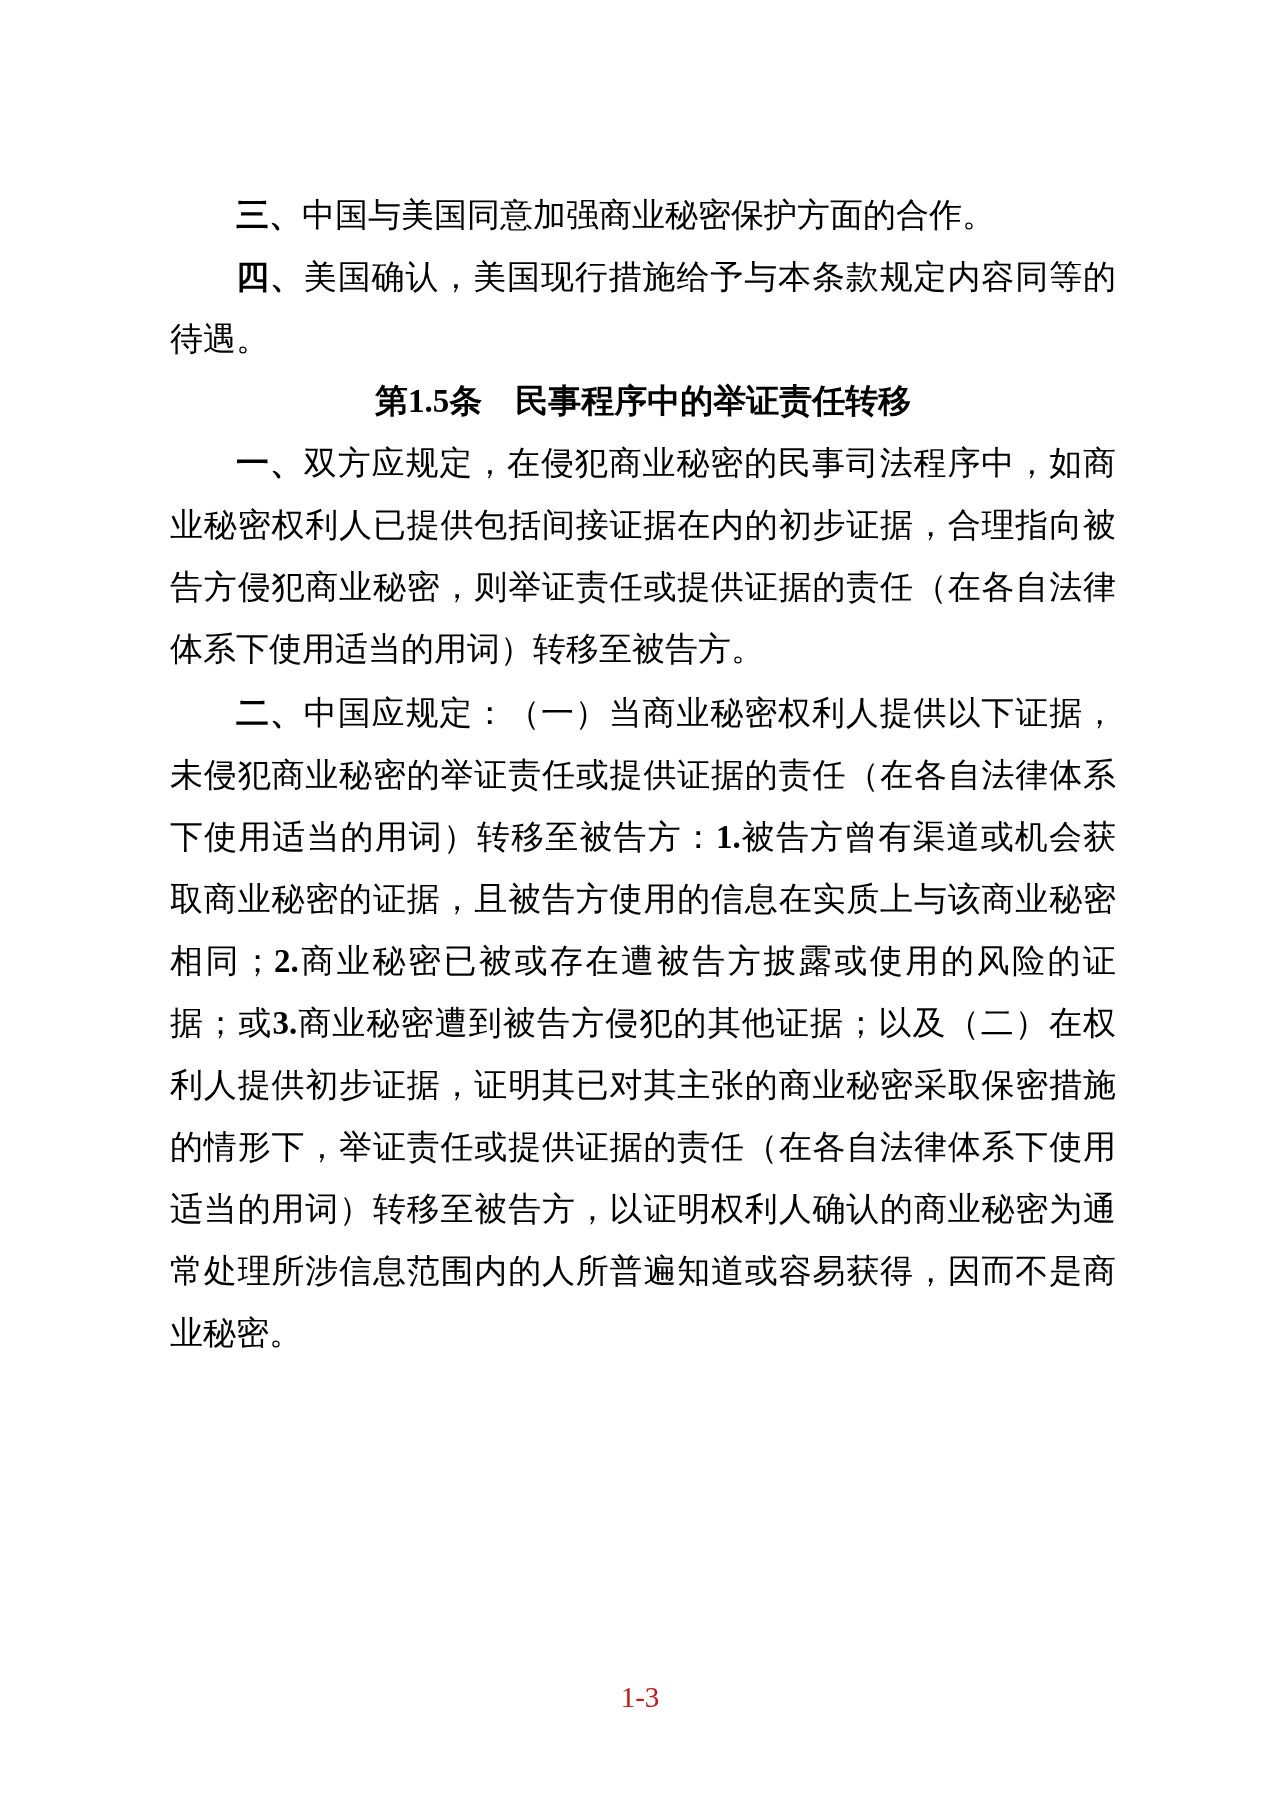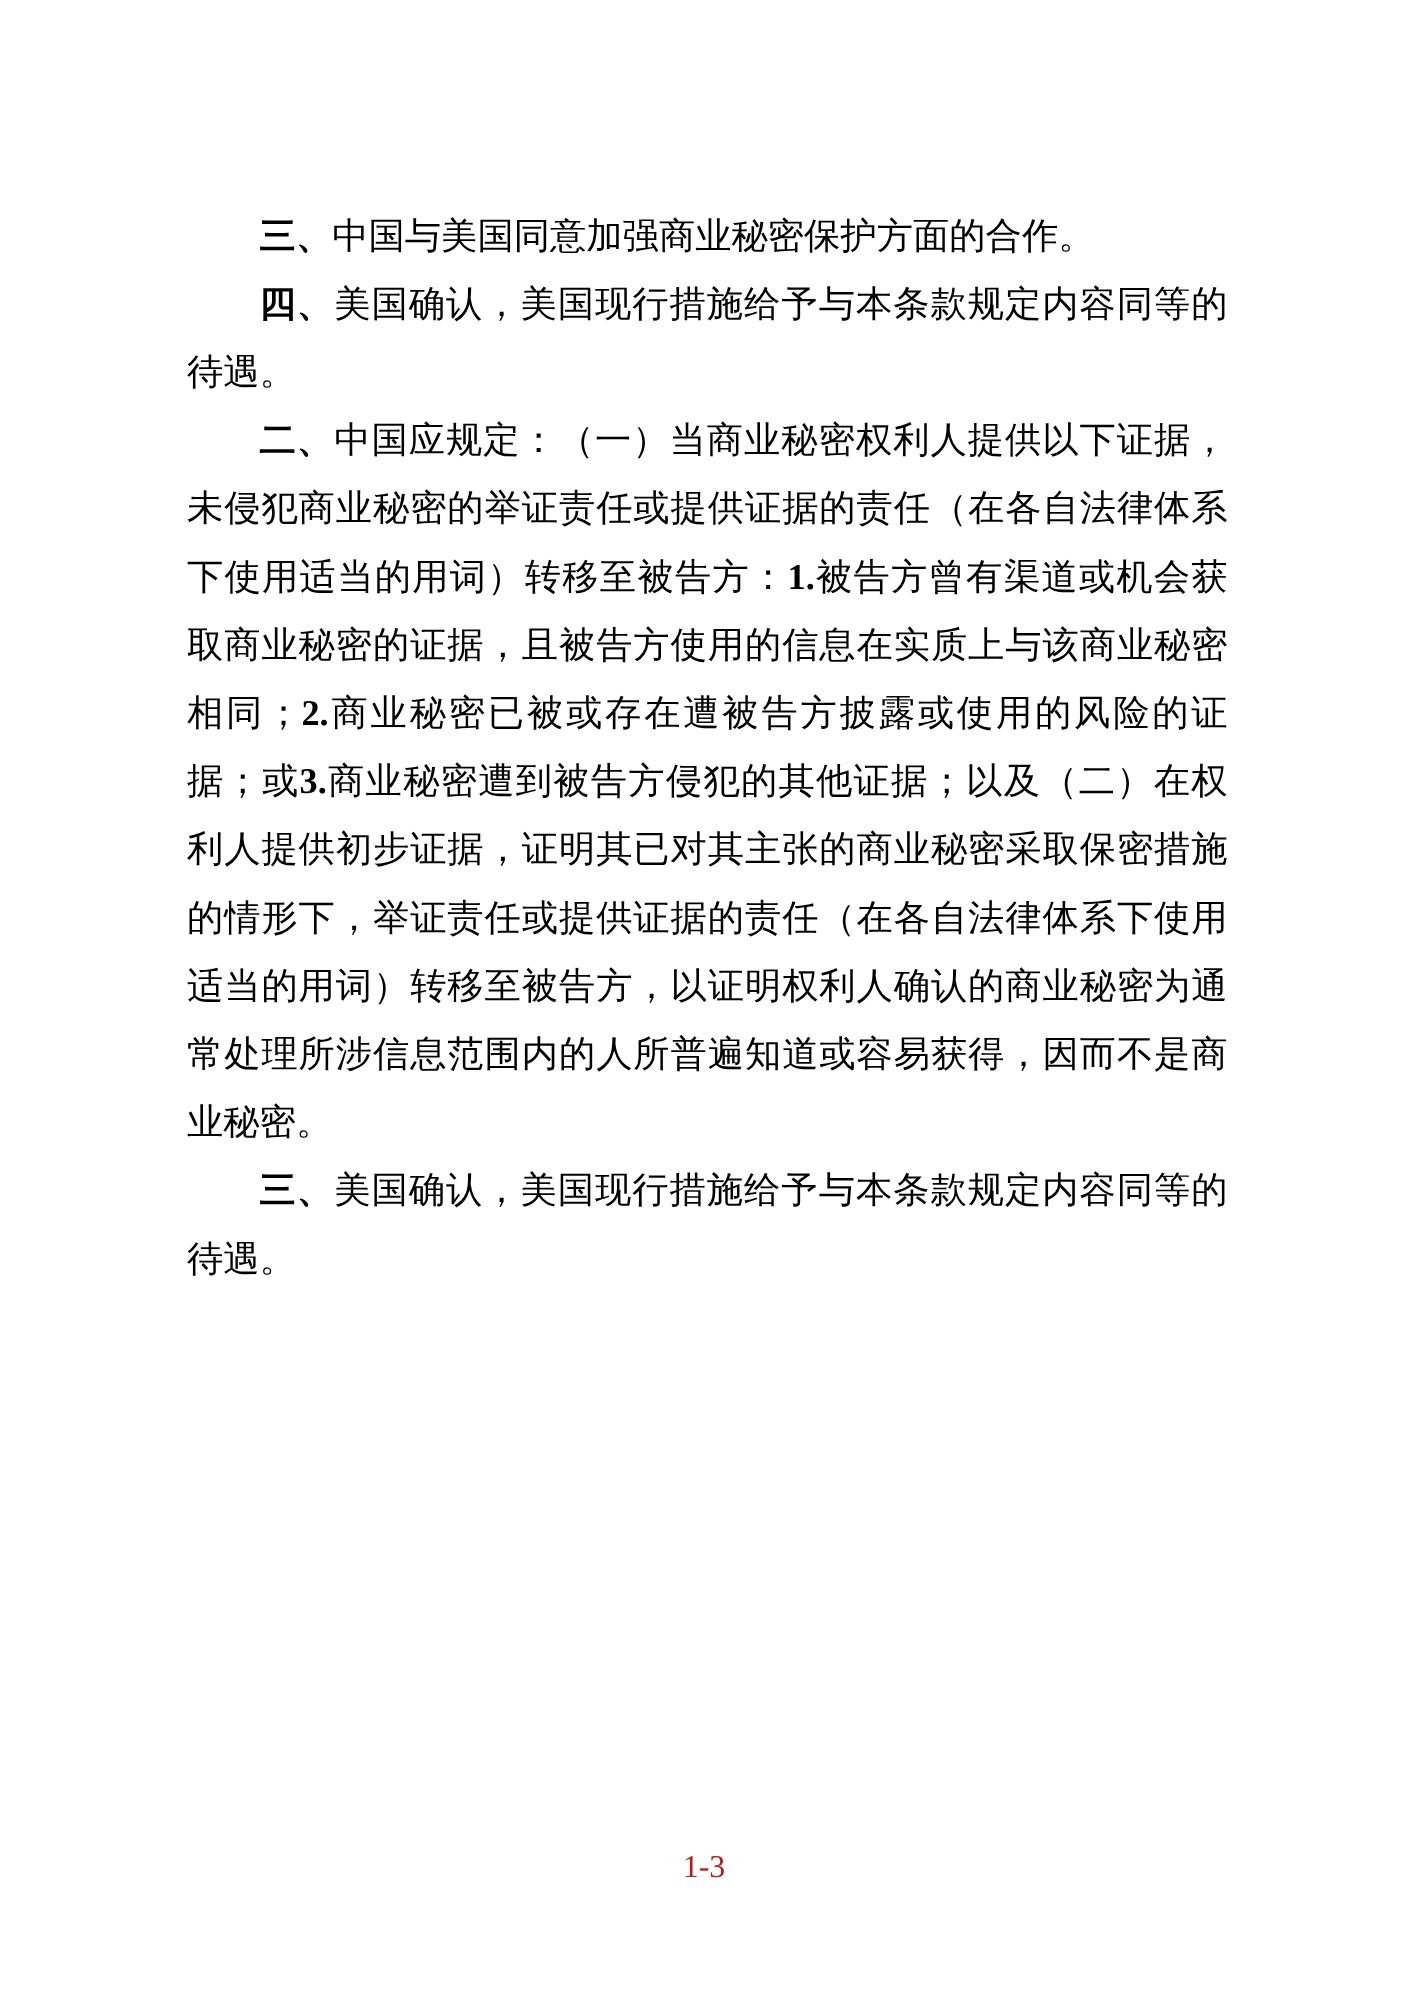--- a/index.html
+++ b/index.html
@@ -53,17 +53,18 @@
     color: #b91c1c;
   }
 </style>
 </head>
 <body>
 
 <div class="page">
   <main class="doc">
       <p class="para"><span class="b">三、</span><span>中国与美国同意加强商业秘密保护方面的合作。</span></p>
       <p class="para"><span class="b">四、</span><span>美国确认，美国现行措施给予与本条款规定内容同等的待遇。</span></p>
+      <p class="heading"><span class="b">第1.5条　民事程序中的举证责任转移</span></p>
+      <p class="para"><span class="b">一、</span><span>双方应规定，在侵犯商业秘密的民事司法程序中，如商业秘密权利人已提供包括间接证据在内的初步证据，合理指向被告方侵犯商业秘密，则举证责任或提供证据的责任（在各自法律体系下使用适当的用词）转移至被告方。</span></p>
       <p class="para"><span class="b">二、</span><span>中国应规定：（一）当商业秘密权利人提供以下证据，未侵犯商业秘密的举证责任或提供证据的责任（在各自法律体系下使用适当的用词）转移至被告方：</span><span class="b">1.</span><span>被告方曾有渠道或机会获取商业秘密的证据，且被告方使用的信息在实质上与该商业秘密相同；</span><span class="b">2.</span><span>商业秘密已被或存在遭被告方披露或使用的风险的证据；或</span><span class="b">3.</span><span>商业秘密遭到被告方侵犯的其他证据；以及（二）在权利人提供初步证据，证明其已对其主张的商业秘密采取保密措施的情形下，举证责任或提供证据的责任（在各自法律体系下使用适当的用词）转移至被告方，以证明权利人确认的商业秘密为通常处理所涉信息范围内的人所普遍知道或容易获得，因而不是商业秘密。</span></p>
-      <p class="para"><span class="b">三、</span><span>美国确认，美国现行措施给予与本条款规定内容同等的待遇。</span></p>
     </main>
   <div class="page-number">1-3</div>
 </div>
 
 </body></html>

